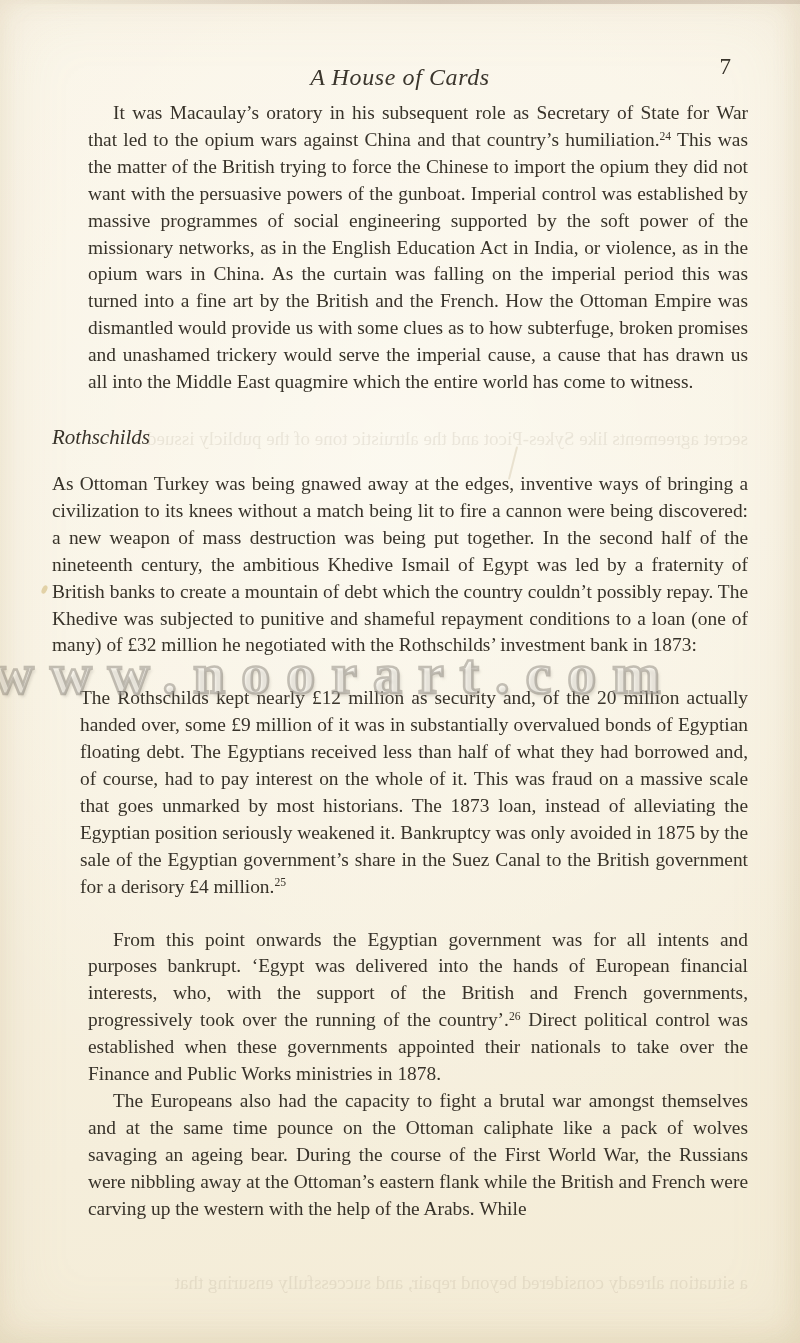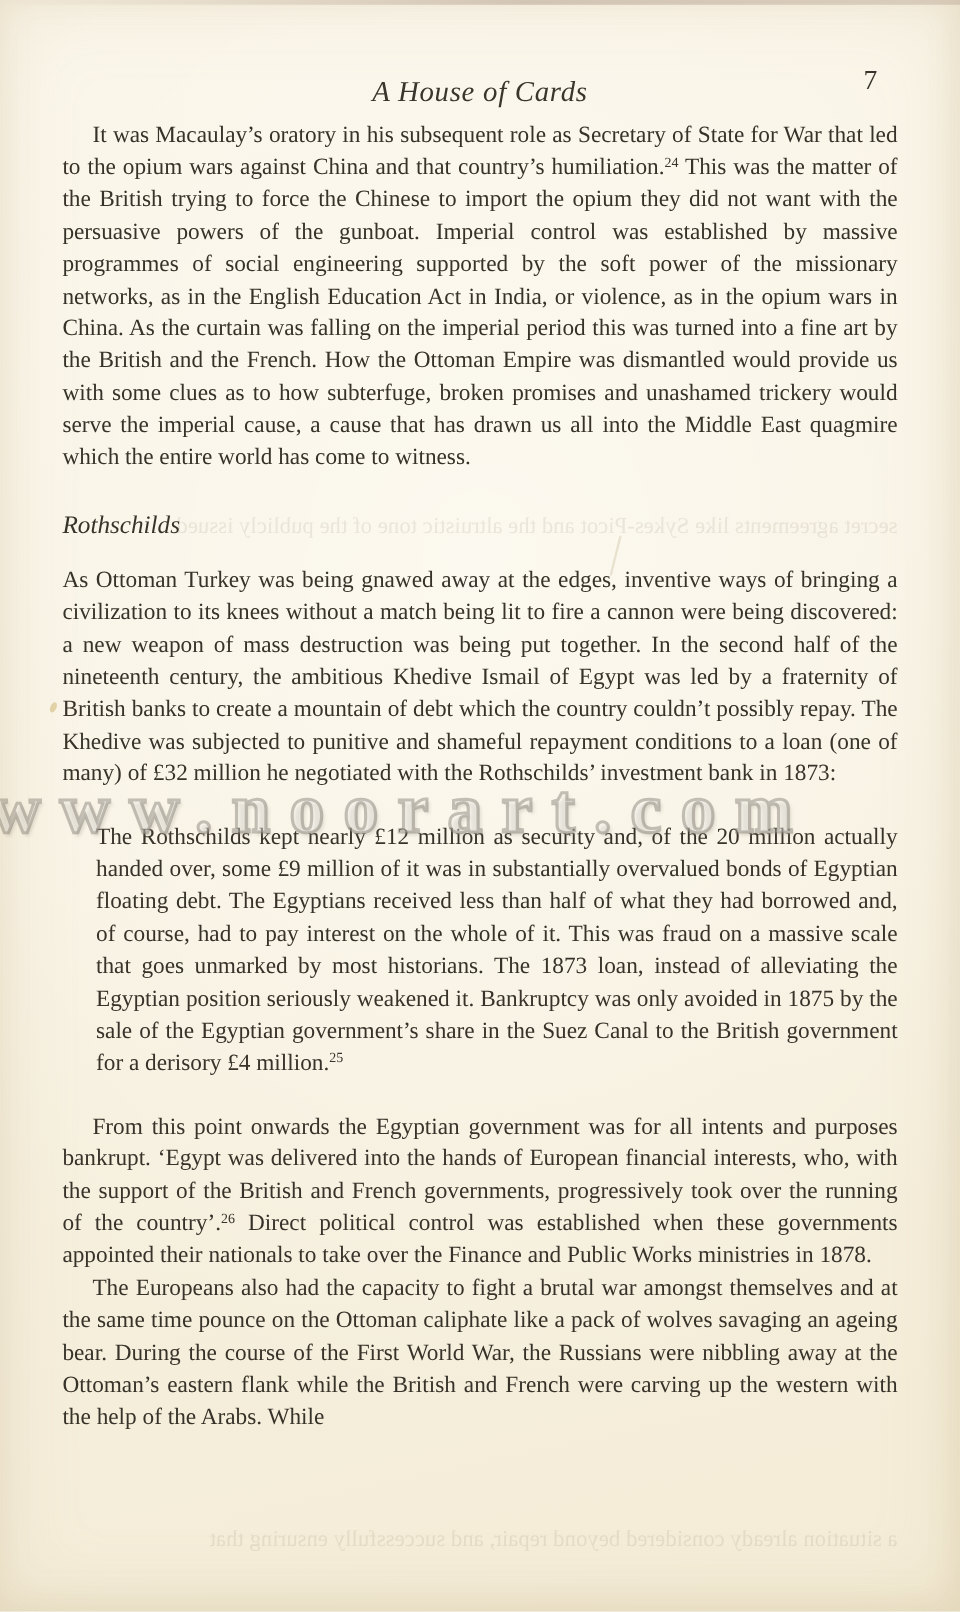--- a/index.html
+++ b/index.html
@@ -30,21 +30,21 @@
     text-align: center; font-style: italic;
     font-size: 24px; line-height: 30px; letter-spacing: 0.6px; color: #3b362d; margin-top: 12px;
   }
   .page-number { position: absolute; right: 17px; top: 3px; font-size: 23px; line-height: 28px; }
   .content {
     position: absolute; top: 100px; left: 52px; width: 696px; z-index: 3;
     font-size: 19.4px; line-height: 26.9px;
     text-align: justify;
   }
   p { margin: 0; }
-  .indent { text-indent: 25px; }
+  .indent { text-indent: 25px; margin-left: 36px; }
   .section-heading {
     font-style: italic; font-size: 21px; line-height: 27px;
     margin: 28px 0 20px 0; text-align: left; font-weight: normal;
   }
   blockquote { margin: 26px 0 26px 28px; padding: 0; }
   sup {
     font-size: 0.6em; line-height: 0;
     vertical-align: baseline; position: relative; top: -0.55em;
   }
   .watermark {

